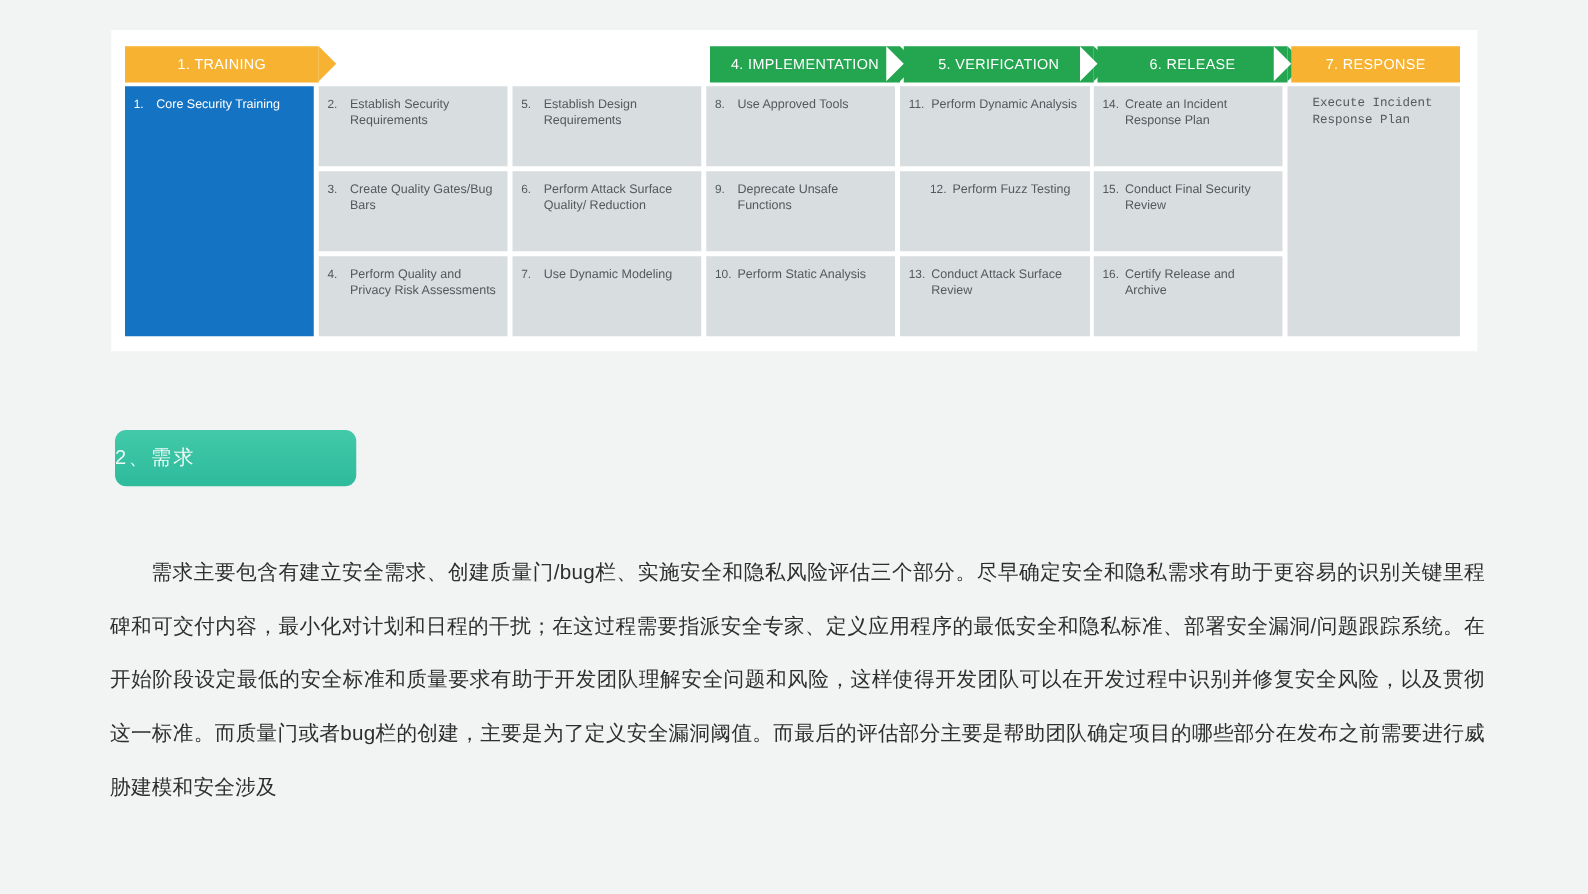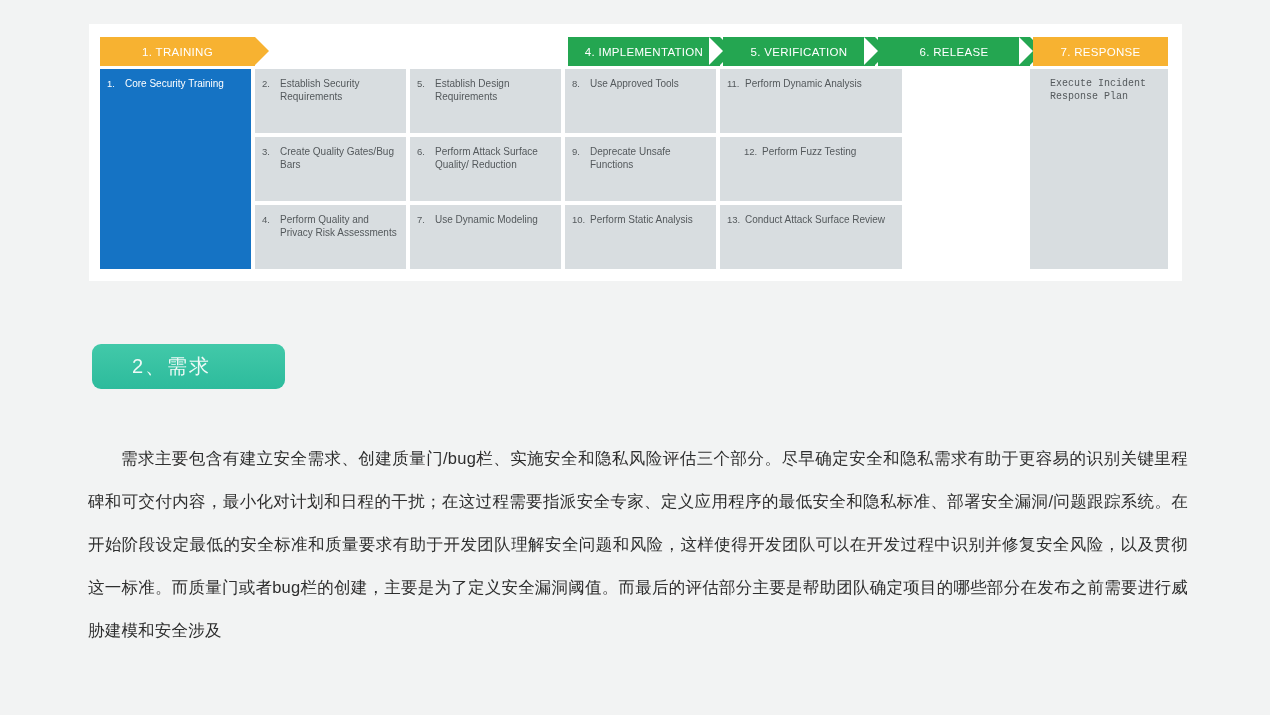--- a/index.html
+++ b/index.html
@@ -124,23 +124,22 @@
     top: 344px;
     width: 193px;
     height: 45px;
     border-radius: 9px;
     background: linear-gradient(180deg, #42c9a9 0%, #2dbb9c 100%);
     display: flex;
     align-items: center;
   }
   #section-badge .badge-text {
     color: #eef9f6;
-    font-size: 20px;
+    font-size: 16px;
     letter-spacing: 2px;
-    padding-left: 40px;
   }
 
   
   #body-paragraph {
     position: absolute;
     left: 88px;
     top: 420px;
     width: 1100px;
     font-size: 16.5px;
     color: #2e2e2e;
@@ -223,34 +222,48 @@
         </div>
         <div class="cell" style="top: 68px; height: 64px;">
           <span class="num">9.</span>
           <span class="txt">Deprecate Unsafe Functions</span>
         </div>
         <div class="cell" style="top: 136px; height: 64px;">
           <span class="num">10.</span>
           <span class="txt">Perform Static Analysis</span>
         </div>
       </div>
-      <div class="col" style="left: 620px; width: 182px;">
+      <div class="col" style="left: 620px; width: 152px;">
         <div class="cell" style="top: 0px; height: 64px;">
           <span class="num">11.</span>
           <span class="txt">Perform Dynamic Analysis</span>
         </div>
         <div class="cell" style="top: 68px; height: 64px; padding-left: 24px;">
           <span class="num">12.</span>
           <span class="txt">Perform Fuzz Testing</span>
         </div>
         <div class="cell" style="top: 136px; height: 64px;">
           <span class="num">13.</span>
           <span class="txt">Conduct Attack Surface Review</span>
         </div>
       </div>
+      <div class="col" style="left: 775px; width: 151px;">
+        <div class="cell" style="top: 0px; height: 64px;">
+          <span class="num">14.</span>
+          <span class="txt">Create an Incident Response Plan</span>
+        </div>
+        <div class="cell" style="top: 68px; height: 64px;">
+          <span class="num">15.</span>
+          <span class="txt">Conduct Final Security Review</span>
+        </div>
+        <div class="cell" style="top: 136px; height: 64px;">
+          <span class="num">16.</span>
+          <span class="txt">Certify Release and Archive</span>
+        </div>
+      </div>
       <div class="col" style="left: 930px; width: 138px; font-family: Liberation Mono, monospace;">
         <div class="cell plain" style="top: 0px; height: 200px;">
           <span class="txt">Execute Incident Response Plan</span>
         </div>
       </div>
     </div>
 
 </div>
 
 <div id="section-badge">

